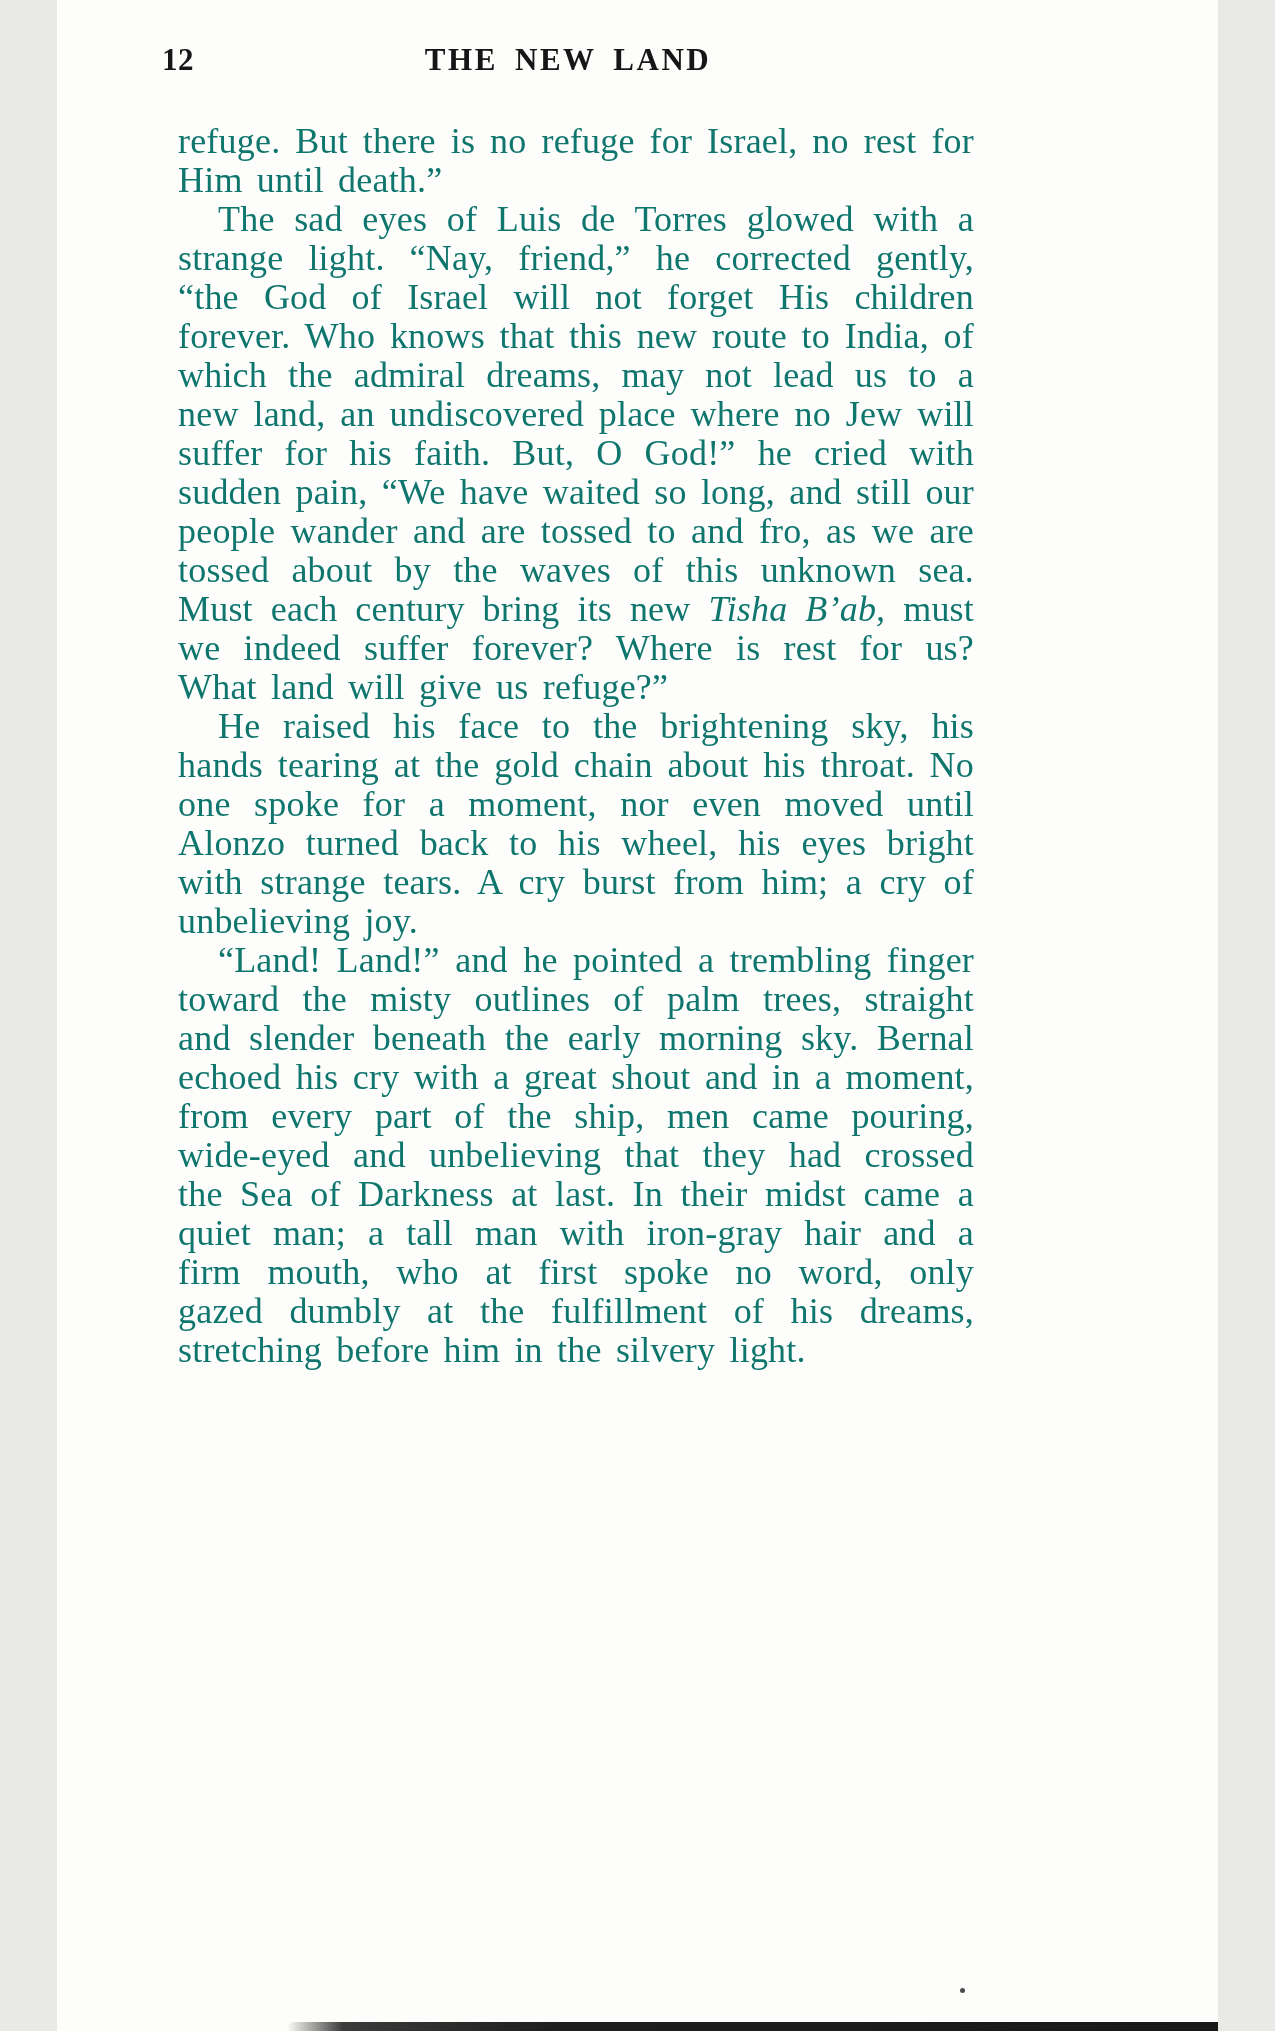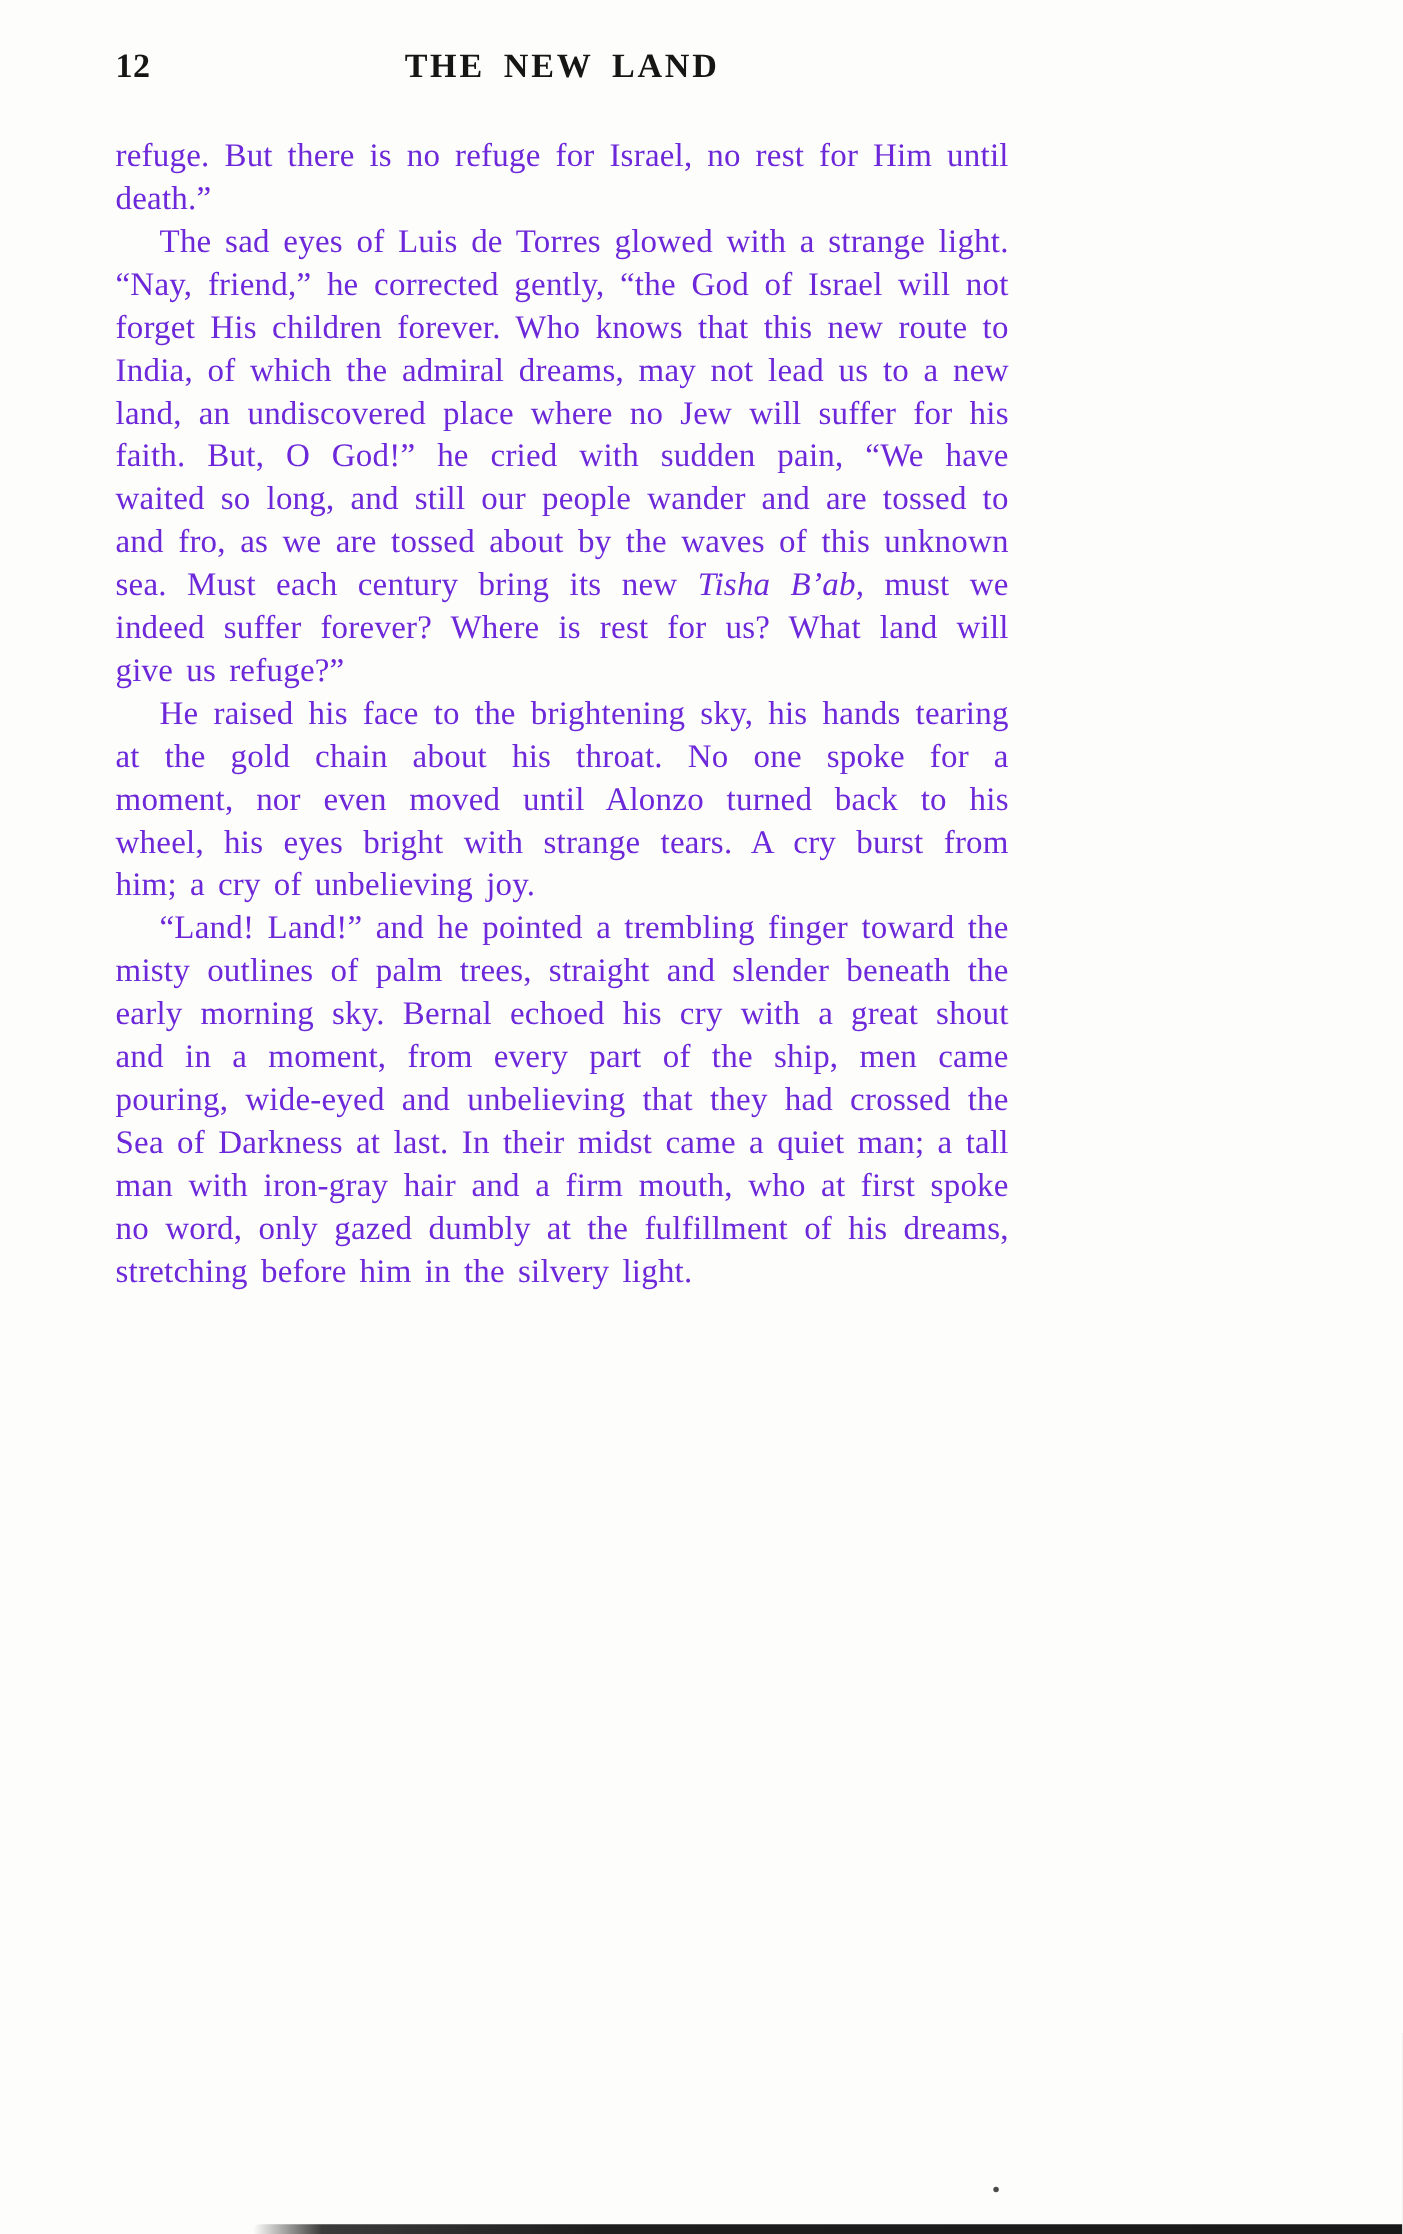--- a/index.html
+++ b/index.html
@@ -2,21 +2,21 @@
 <html><head>
 <meta charset="utf-8">
 <style>
   html, body {
     margin: 0;
     padding: 0;
     background: #e9e9e6;
   }
   .page {
     position: relative;
-    width: 1275px;
+    width: 1161px;
     height: 2031px;
     margin: 0 auto;
     background: #fdfdfb;
     color: #1b1b1b;
     font-family: "Liberation Serif", "DejaVu Serif", serif;
     overflow: hidden;
     box-sizing: border-box;
   }
   .content {
     position: absolute;
@@ -35,26 +35,27 @@
     color: #161616;
   }
   .page-num {
     position: absolute;
     left: 0;
     top: 0;
     letter-spacing: 0.5px;
     word-spacing: normal;
   }
   .page-body {
-    font-size: 30px;
+    font-size: 36px;
     line-height: 39px;
     text-align: justify;
     word-spacing: 0.14em;
     letter-spacing: 0.2px;
-    color: #6d28d9;
+    color: #0f766e;
+    margin-left: 16px;
   }
   .para {
     margin: 0;
     text-indent: 40px;
   }
   .para.no-indent {
     text-indent: 0;
   }
   .para em {
   }

